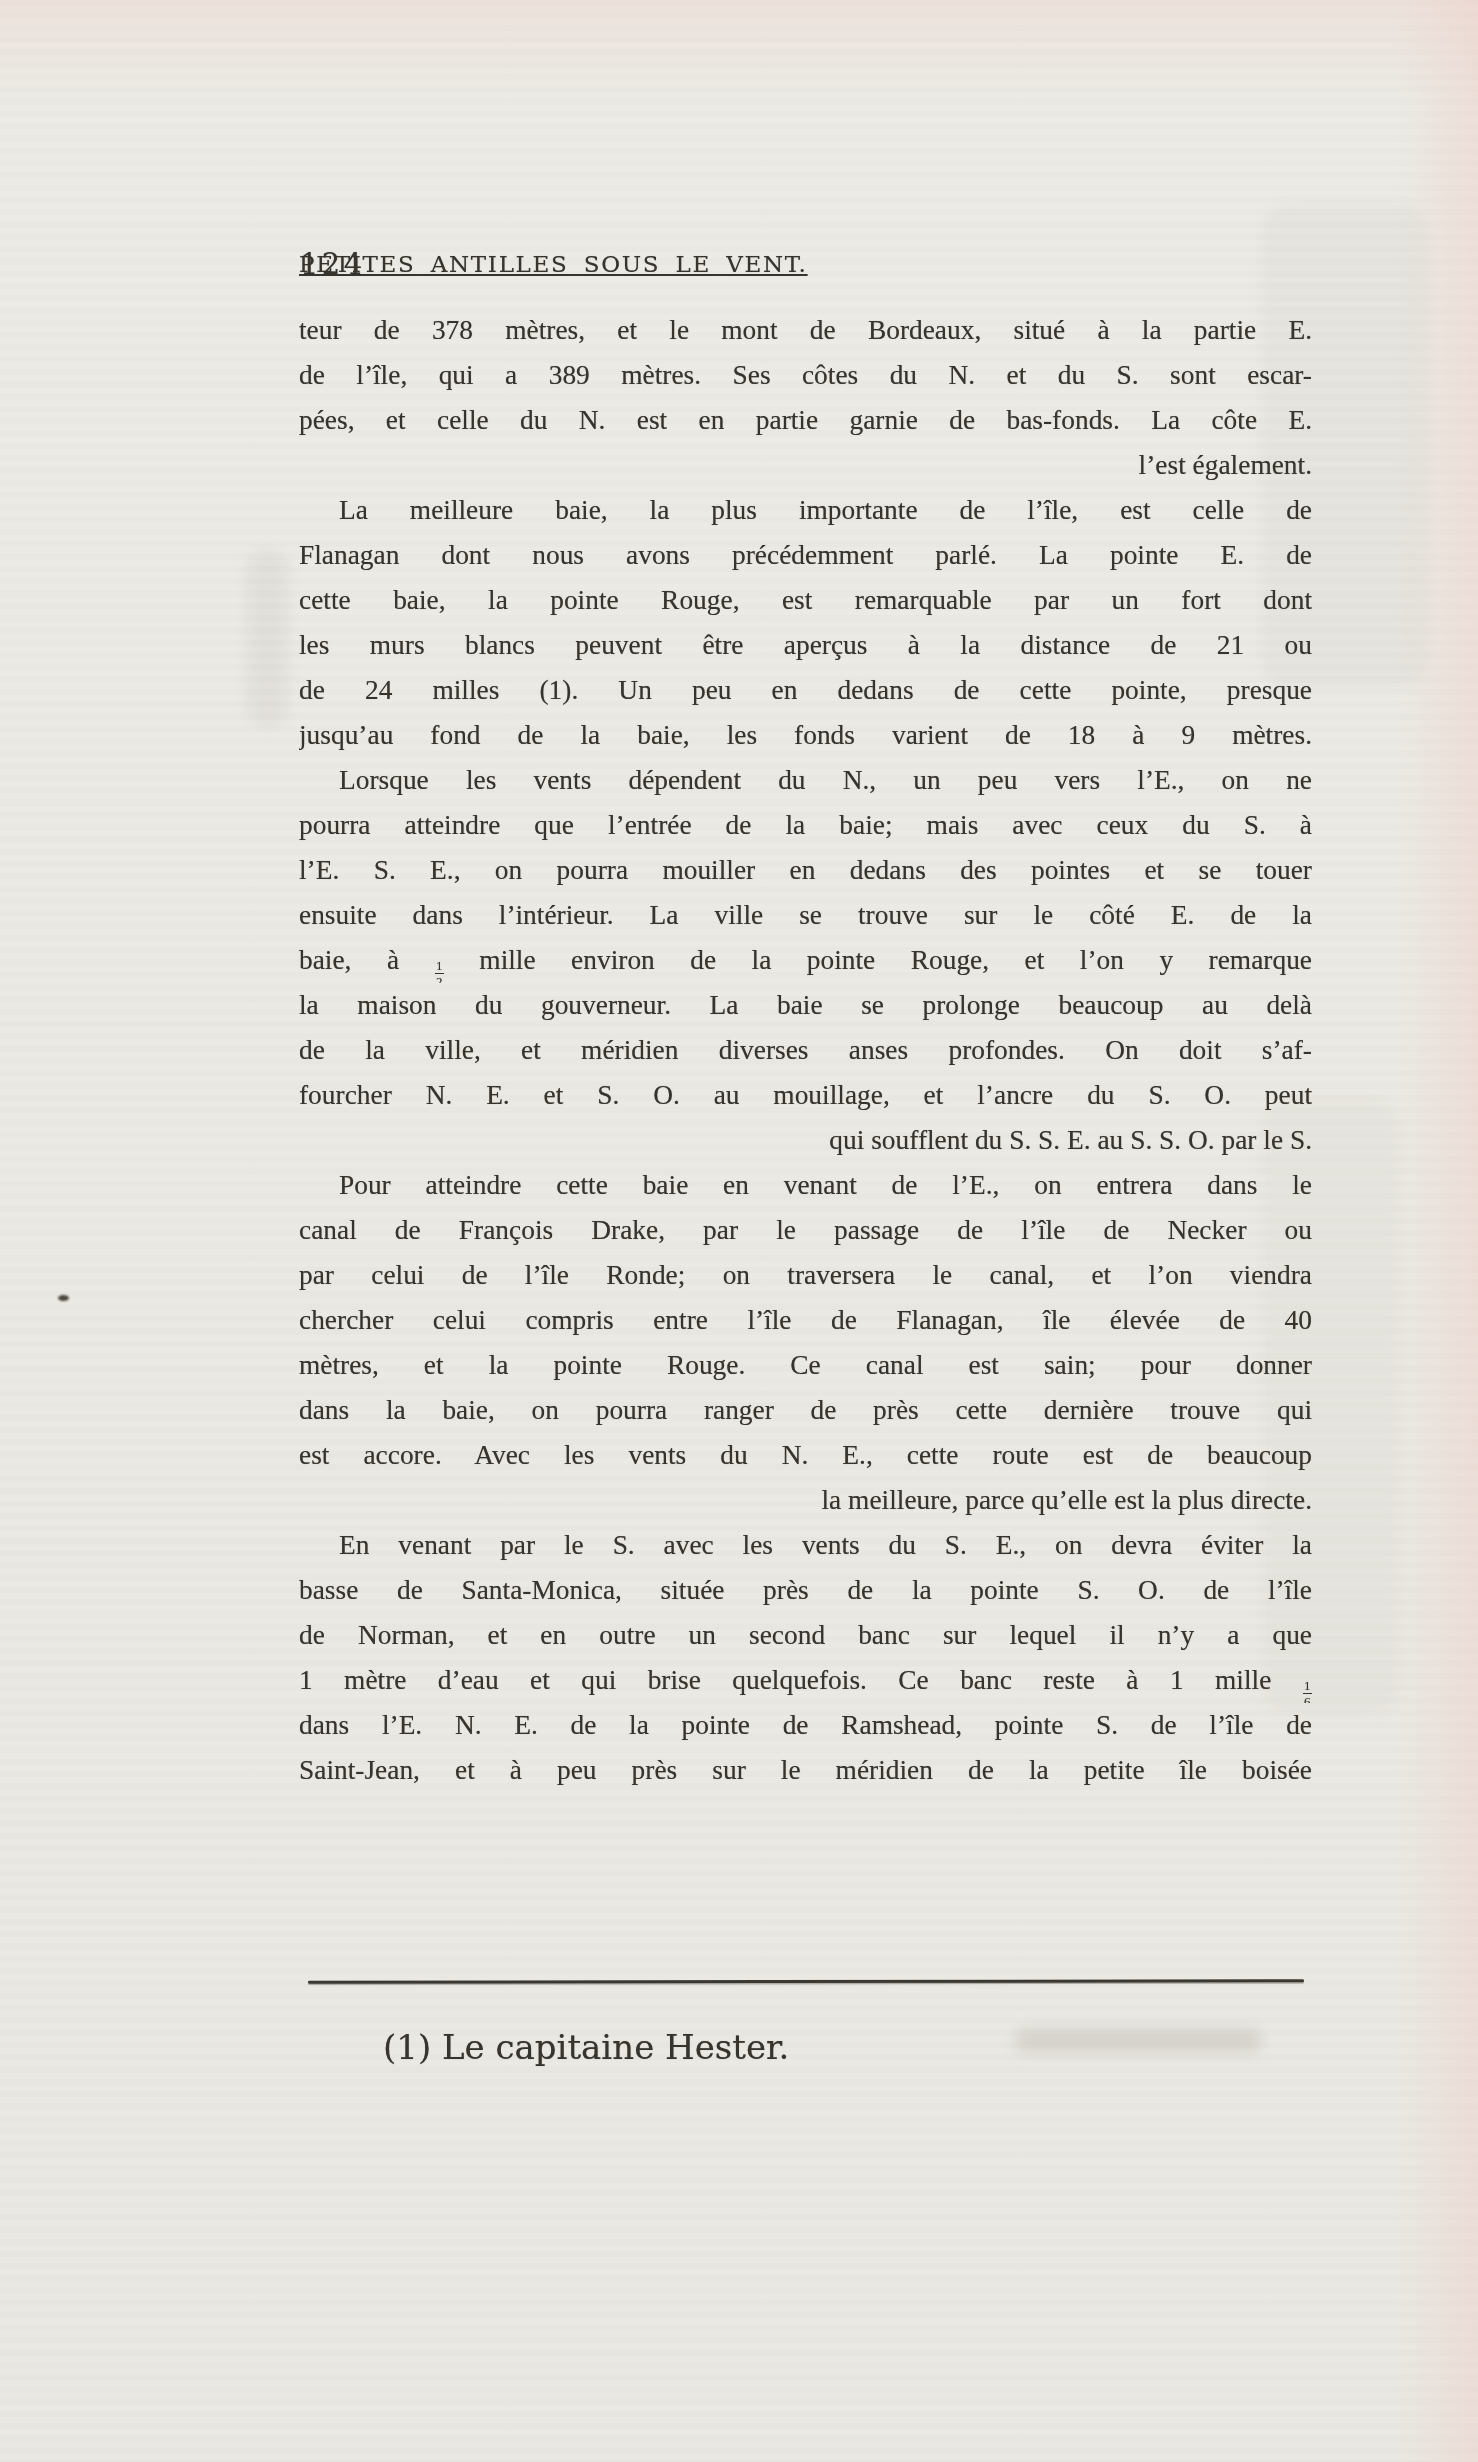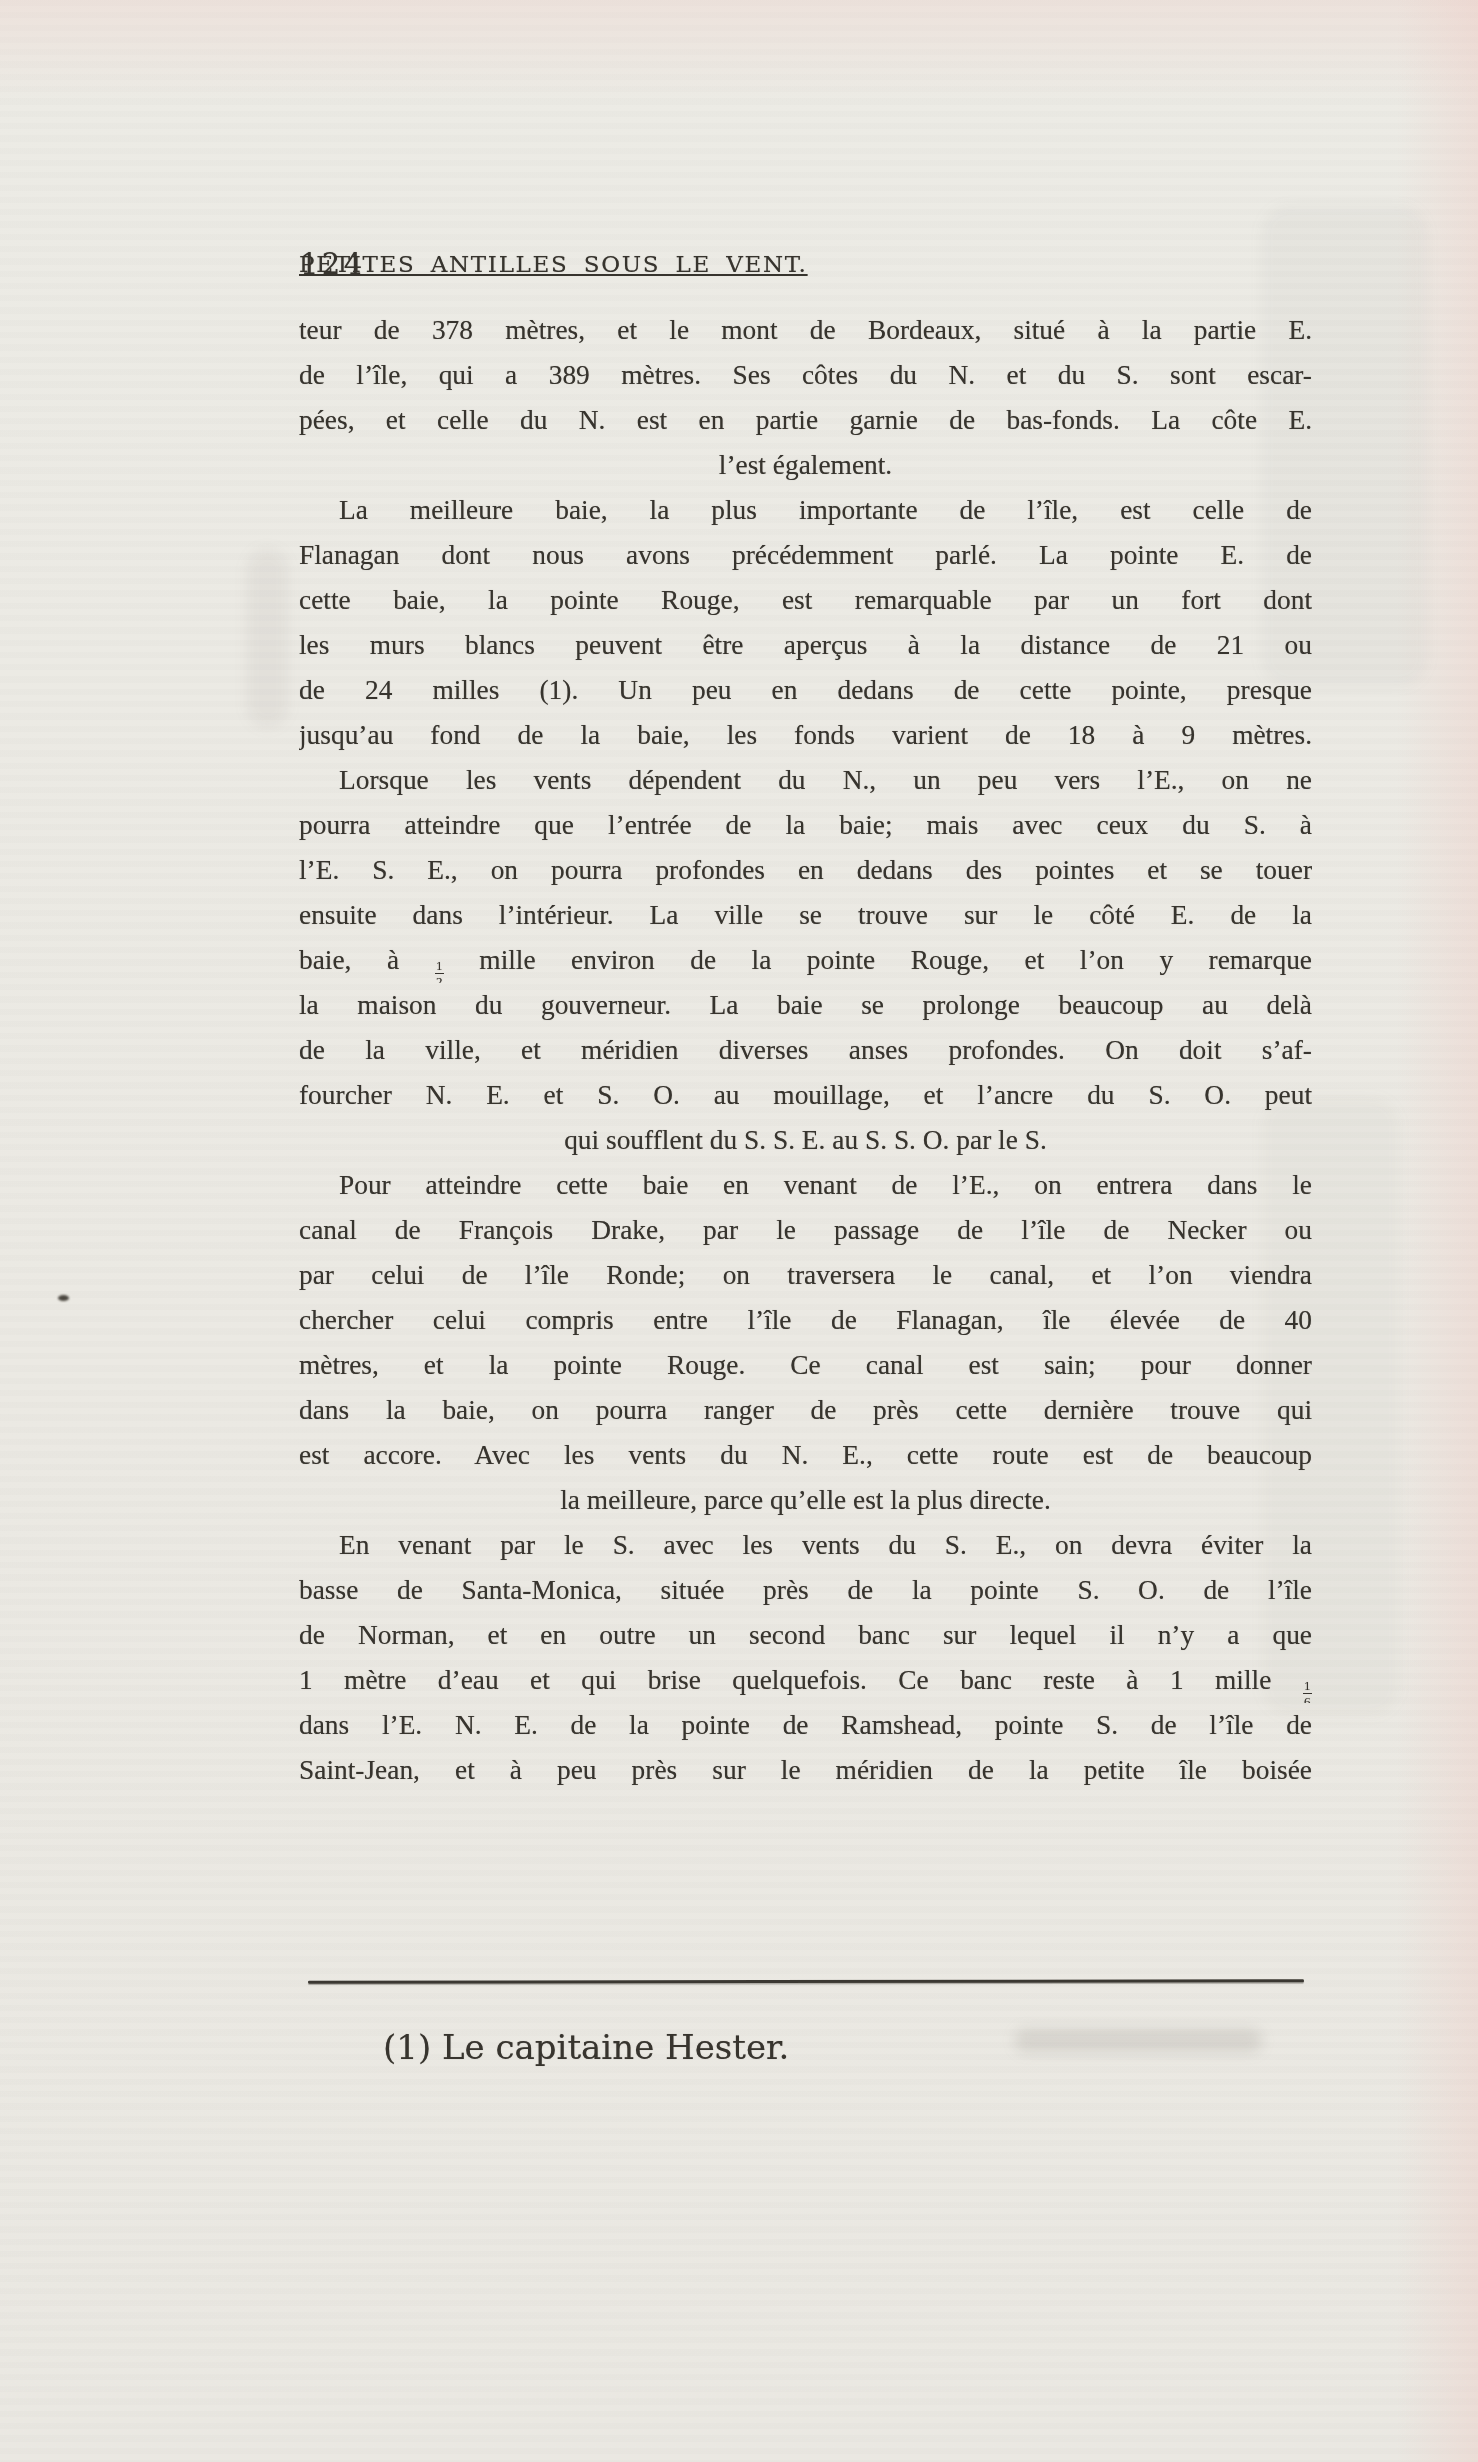--- a/index.html
+++ b/index.html
@@ -71,21 +71,21 @@
   .line {
     height: 45px; line-height: 45px; overflow: hidden;
     font-size: 27.4px;
     text-align: justify;
     text-shadow: 0 0 0.7px rgba(55,50,44,0.5);
     white-space: normal;
   }
   .line:not(.plain)::after {
     content: ""; display: inline-block; width: 100%; height: 0;
   }
-  .line.plain { text-align: center; }
+  .line.plain { text-align: right; }
   .line.indent { text-indent: 40px; }
 
   
   .frac {
     display: inline-flex; flex-direction: column;
     vertical-align: -1.4px;
     font-size: 13px; line-height: 1.0; text-align: center;
     text-indent: 0;
   }
   .frac > span:first-child { border-bottom: 1.4px solid currentColor; padding: 0 1.4px 0.7px; }
@@ -131,21 +131,21 @@
       <div class="line">pées, et celle du N. est en partie garnie de bas-fonds. La côte E.</div>
       <div class="line plain">l’est également.</div>
       <div class="line indent">La meilleure baie, la plus importante de l’île, est celle de</div>
       <div class="line">Flanagan dont nous avons précédemment parlé. La pointe E. de</div>
       <div class="line">cette baie, la pointe Rouge, est remarquable par un fort dont</div>
       <div class="line">les murs blancs peuvent être aperçus à la distance de 21 ou</div>
       <div class="line">de 24 milles (1). Un peu en dedans de cette pointe, presque</div>
       <div class="line">jusqu’au fond de la baie, les fonds varient de 18 à 9 mètres.</div>
       <div class="line indent">Lorsque les vents dépendent du N., un peu vers l’E., on ne</div>
       <div class="line">pourra atteindre que l’entrée de la baie; mais avec ceux du S. à</div>
-      <div class="line">l’E. S. E., on pourra profondes en dedans des pointes et se touer</div>
+      <div class="line">l’E. S. E., on pourra mouiller en dedans des pointes et se touer</div>
       <div class="line">ensuite dans l’intérieur. La ville se trouve sur le côté E. de la</div>
       <div class="line">baie, à <span class="frac">
           <span>1</span>
           <span>2</span>
         </span> mille environ de la pointe Rouge, et l’on y remarque</div>
       <div class="line">la maison du gouverneur. La baie se prolonge beaucoup au delà</div>
       <div class="line">de la ville, et méridien diverses anses profondes. On doit s’af-</div>
       <div class="line">fourcher N. E. et S. O. au mouillage, et l’ancre du S. O. peut</div>
       <div class="line plain">qui soufflent du S. S. E. au S. S. O. par le S.</div>
       <div class="line indent">Pour atteindre cette baie en venant de l’E., on entrera dans le</div>

